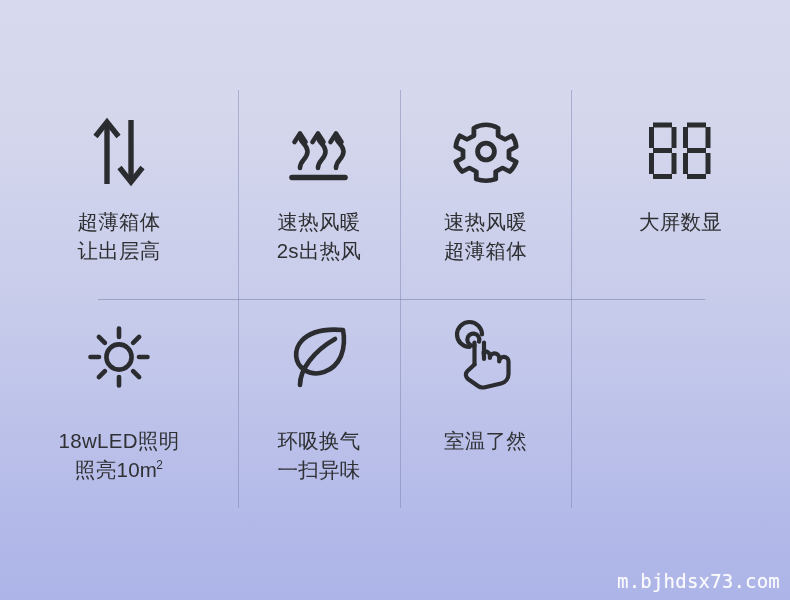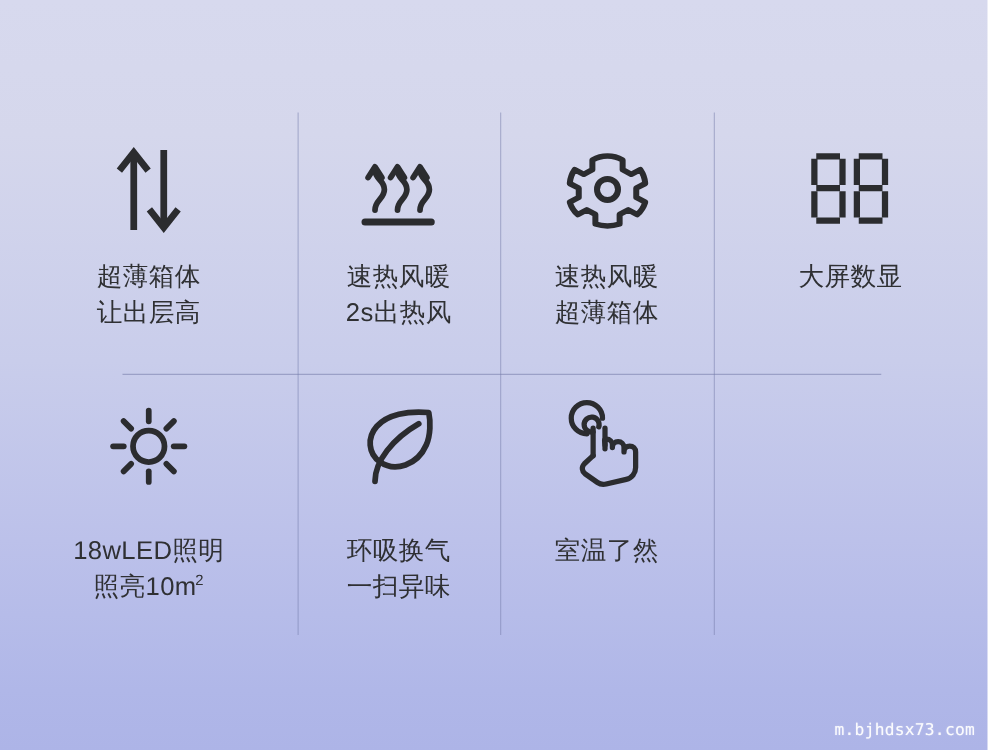--- a/index.html
+++ b/index.html
@@ -94,21 +94,21 @@
   
   .row2 .icon-box { height: 80px; }
   .row2 .caption { margin-top: 29px; }
 
   
   .watermark {
     position: absolute;
     right: 10px;
     bottom: 8px;
     font-family: "DejaVu Sans Mono", "Liberation Mono", monospace;
-    font-size: 13px;
+    font-size: 19px;
     letter-spacing: 0.2px;
     color: #ffffff;
     opacity: 0.95;
     text-shadow: 0 0 1px rgba(255,255,255,0.6);
   }
 </style>
 </head>
 <body>
 
 <div class="poster">

